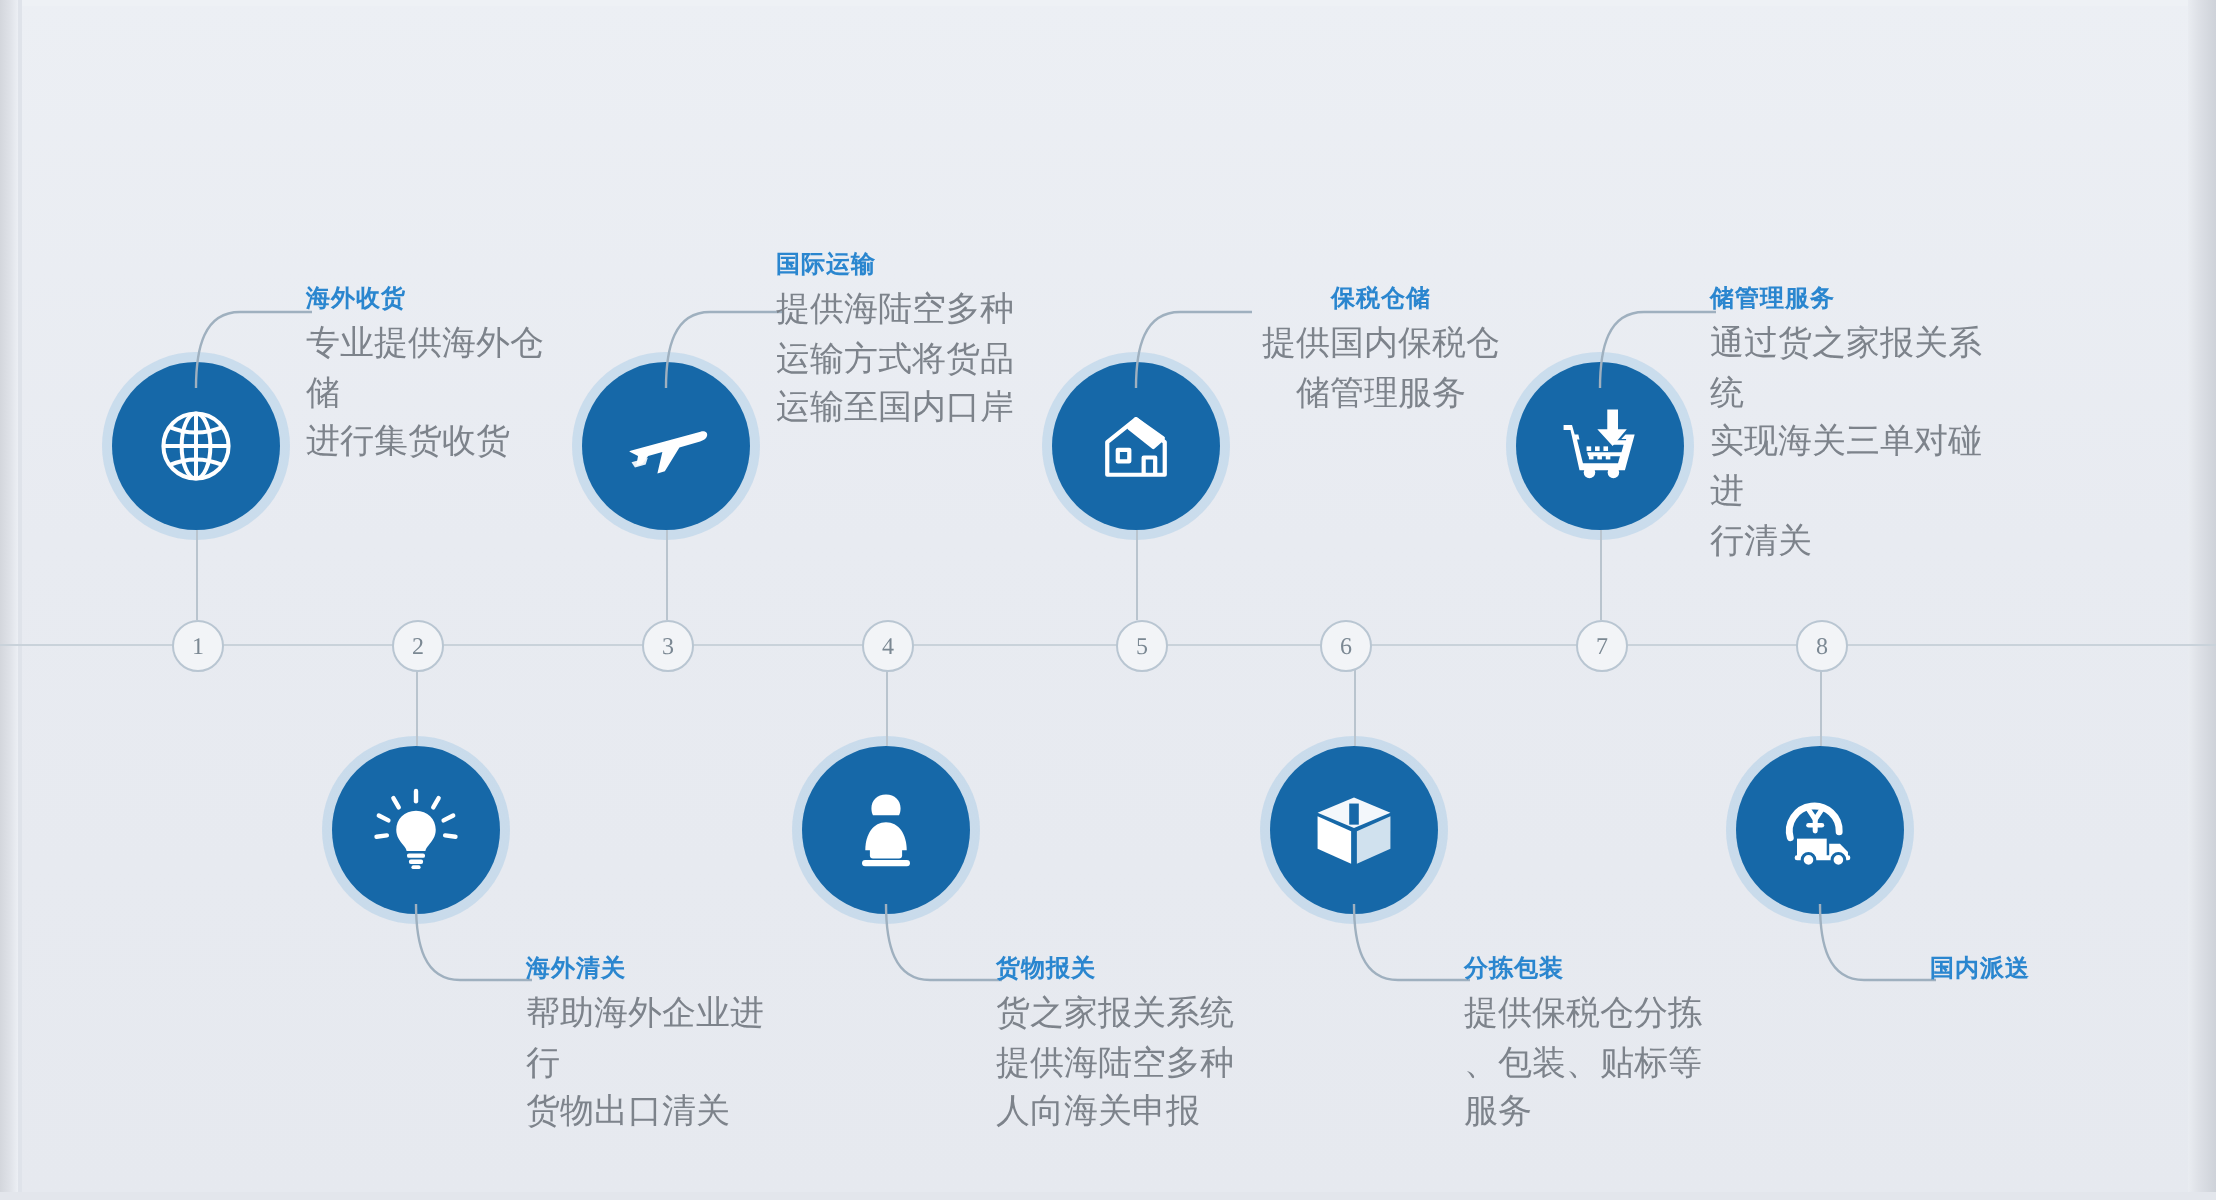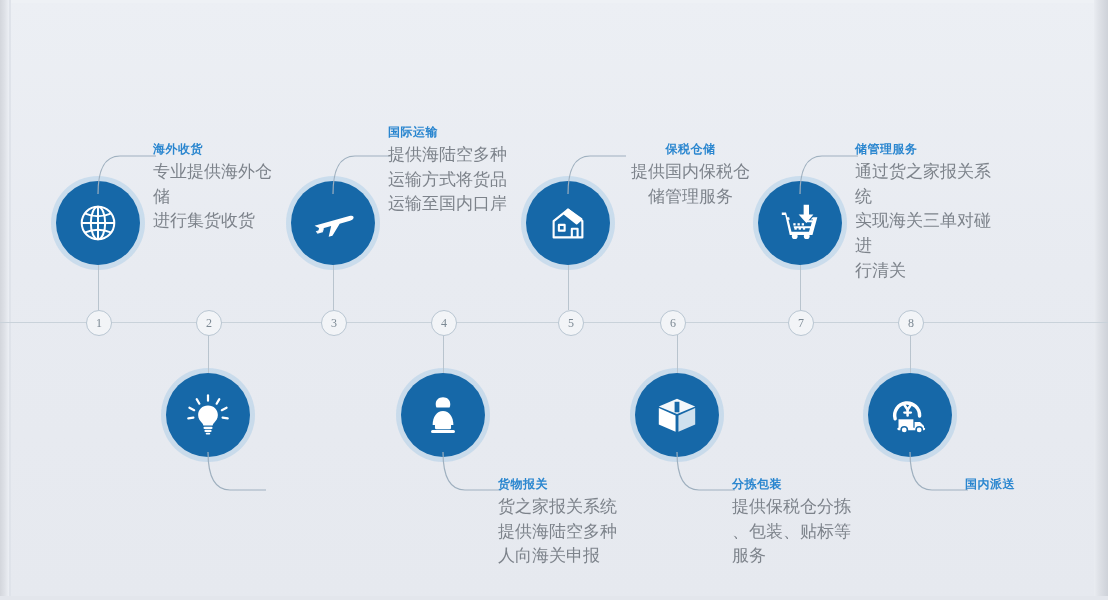--- a/index.html
+++ b/index.html
@@ -230,20 +230,24 @@
     <path d="M8 46 C8 26 12 8 30 8 L66 8" fill="none" stroke="#9fb0bf" stroke-width="1.2"></path>
   </svg>
   <div class="txt" style="left:855px;top:143px;">
     <p class="title">储管理服务</p>
     <p class="desc w3"><span>通过货之家报关系统</span><br><span>实现海关三单对碰进</span><br><span>行清关</span></p>
   </div>
 
   <svg class="callout" style="left:200px;top:450px;" width="70" height="48">
     <path d="M8 2 C8 22 12 40 30 40 L66 40" fill="none" stroke="#9fb0bf" stroke-width="1.2"></path>
   </svg>
+  <div class="txt" style="left:263px;top:478px;">
+    <p class="title">海外清关</p>
+    <p class="desc"><span>帮助海外企业进行</span><br><span>货物出口清关</span></p>
+  </div>
 
   <svg class="callout" style="left:435px;top:450px;" width="70" height="48">
     <path d="M8 2 C8 22 12 40 30 40 L66 40" fill="none" stroke="#9fb0bf" stroke-width="1.2"></path>
   </svg>
   <div class="txt" style="left:498px;top:478px;">
     <p class="title">货物报关</p>
     <p class="desc"><span>货之家报关系统</span><br><span>提供海陆空多种</span><br><span>人向海关申报</span></p>
   </div>
 
   <svg class="callout" style="left:669px;top:450px;" width="70" height="48">

